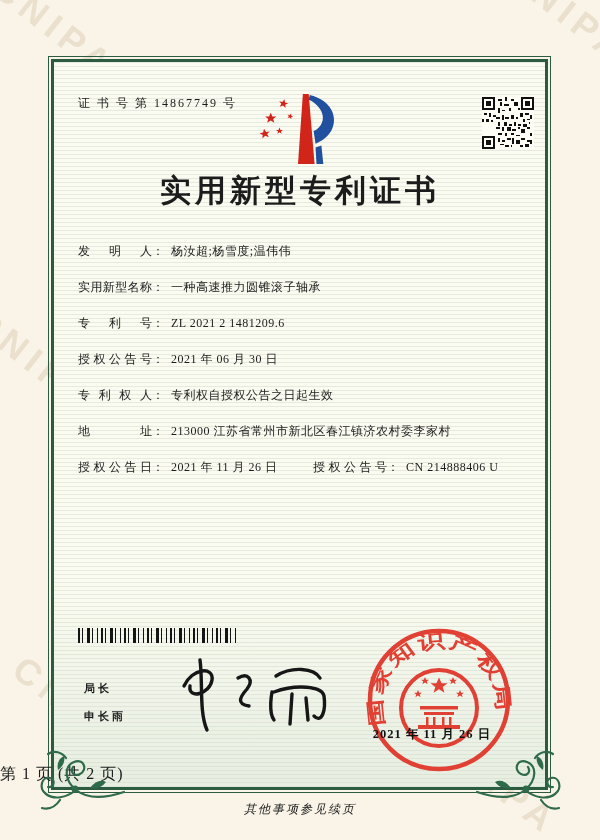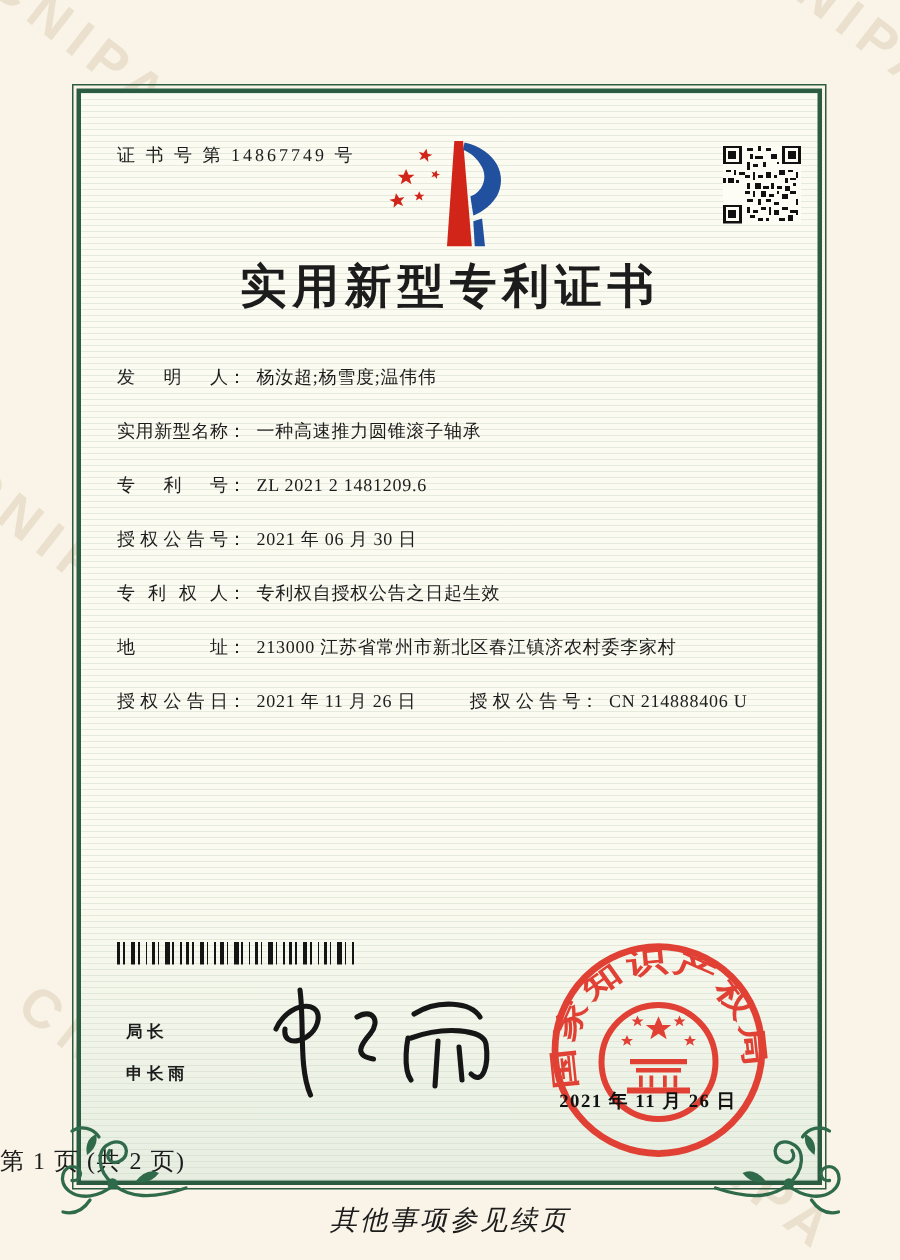--- a/index.html
+++ b/index.html
@@ -110,21 +110,21 @@
   .pagenum{
     position:absolute;left:0;top:764px;width:100%;
     text-align:left;font-size:16px;letter-spacing:1px;
     z-index:4;
   }
   .flourish{position:absolute;z-index:6;}
   .flourish.left{left:30px;top:748px;}
   .flourish.right{left:475px;top:748px;transform:scaleX(-1);}
   .footer-note{
     position:absolute;left:0;top:801px;width:100%;
-    text-align:center;font-size:18px;font-style:italic;
+    text-align:center;font-size:12px;font-style:italic;
     letter-spacing:2px;
     z-index:4;
   }
 </style>
 </head>
 <body>
 
 <div class="page">
 
   <span class="wm" style="left:-18px;top:6px">CNIPA</span>

